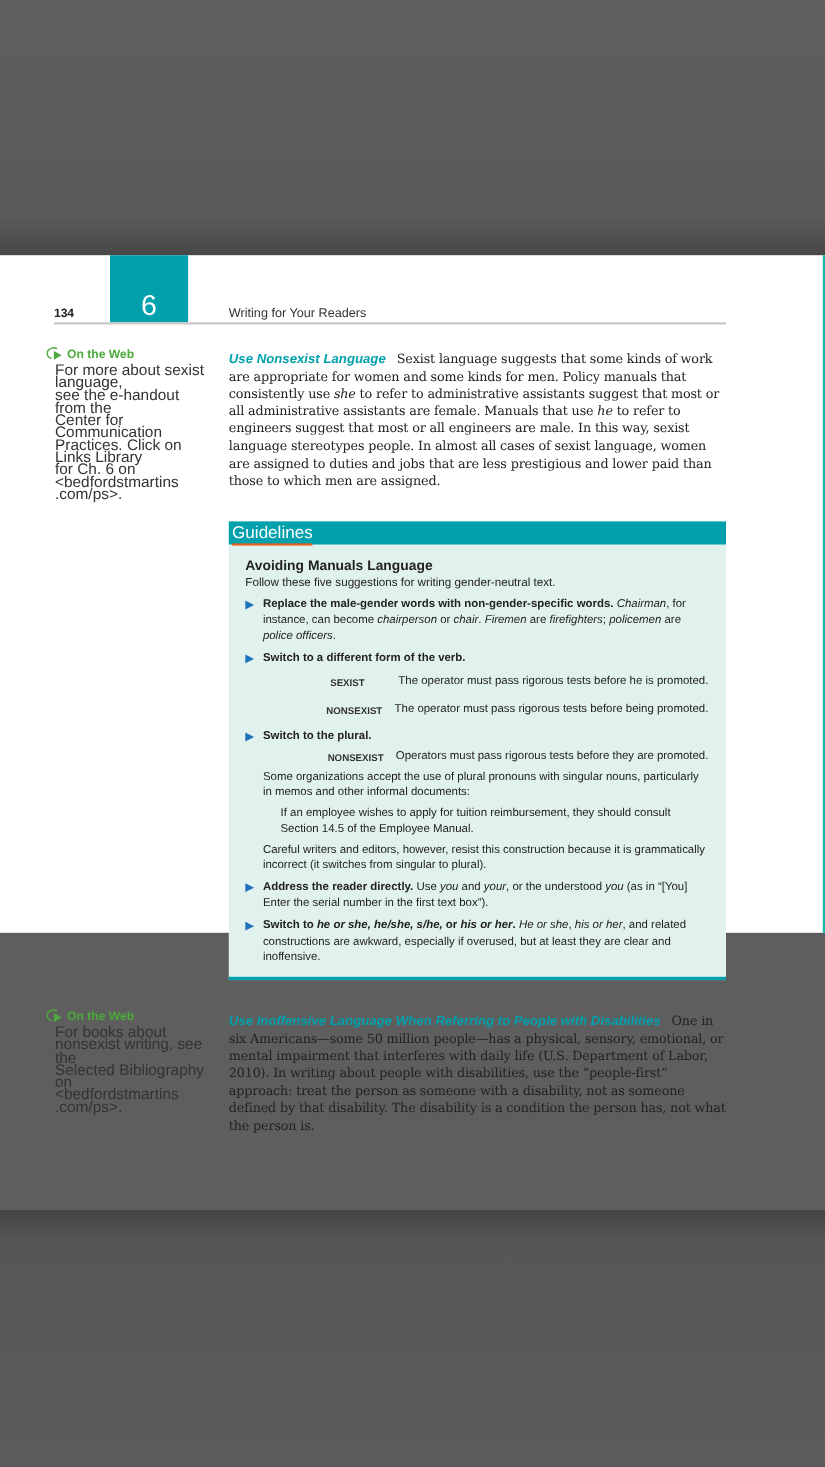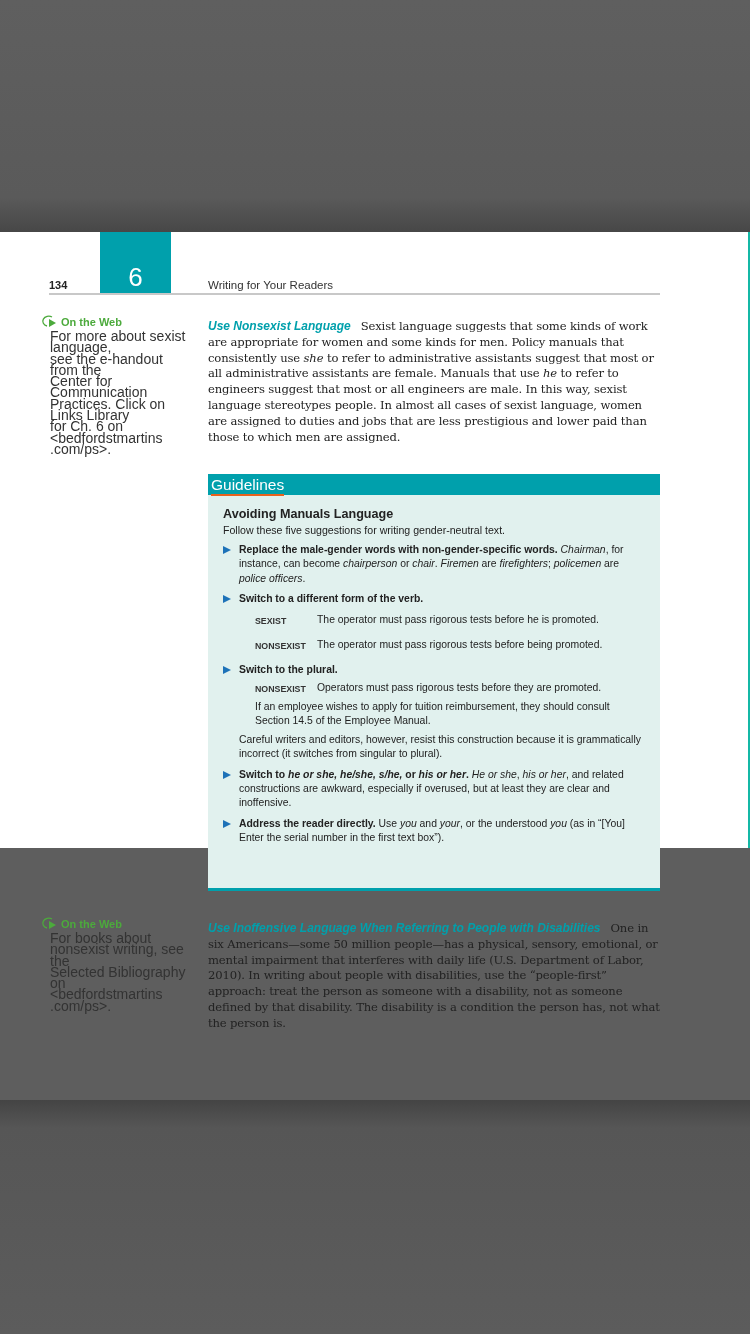--- a/index.html
+++ b/index.html
@@ -66,21 +66,21 @@
     padding-bottom: 1px; border-bottom: 2px solid #e8621e; line-height: 17px;
   }
   .g-content { padding: 12px 16px 0 15px; color: #222; }
   .g-title { font-weight: bold; font-size: 12.6px; margin-bottom: 3px; }
   .g-intro { font-size: 10.6px; margin-bottom: 7px; }
   .g-item { position: relative; padding-left: 16px; font-size: 10.4px; line-height: 14.4px; margin-bottom: 6px; }
   .g-item .bullet {
     position: absolute; left: 0; top: 3px; width: 0; height: 0;
     border-left: 8px solid #1d72b8; border-top: 4px solid transparent; border-bottom: 4px solid transparent;
   }
-  .g-example { display: flex; margin: 6px 0 0 16px; font-size: 10.4px; line-height: 14px; }
+  .g-example { display: flex; margin: 6px 0 0 16px; font-size: 10.4px; line-height: 14px; justify-content: flex-end; }
   .g-example .tag { font-size: 8.8px; font-weight: bold; color: #333; width: 62px; flex: none; padding-top: 1px; }
   .g-para { font-size: 10.4px; line-height: 14.4px; margin: 4px 0 0 0; }
   .g-quote { font-size: 10.4px; line-height: 14.4px; margin: 4px 0 0 16px; }
   b { font-weight: bold; }
   i { font-style: italic; }
 </style>
 </head>
 <body>
 
 <div class="top-shade"></div>
@@ -144,33 +144,34 @@
         </div>
       </div>
 
       <div class="g-item" style="margin-top:10px;">
         <span class="bullet"></span>
         <b>Switch to the plural.</b>
         <div class="g-example" style="margin-top:4px;">
           <span class="tag">NONSEXIST</span>
           <span>Operators must pass rigorous tests before they are promoted.</span>
         </div>
+        <div class="g-para" style="margin-top:4px;">Some organizations accept the use of plural pronouns with singular nouns, particularly in memos and other informal documents:</div>
         <div class="g-quote">If an employee wishes to apply for tuition reimbursement, they should consult Section 14.5 of the Employee Manual.</div>
         <div class="g-para">Careful writers and editors, however, resist this construction because it is grammatically incorrect (it switches from singular to plural).</div>
       </div>
 
       <div class="g-item" style="margin-top:6px;">
         <span class="bullet"></span>
-        <b><span>Switch to </span><i>he or she, he/she, s/he,</i><span> or </span><i>his or her</i><span>.</span></b>
-        <i>He or she</i><span>, </span><i>his or her</i><span>, and related constructions are awkward, especially if overused, but at least they are clear and inoffensive.</span>
+        <b>Address the reader directly.</b><span> Use </span><i>you</i><span> and </span><i>your</i><span>, or the understood </span><i>you</i><span> (as in “[You] Enter the serial number in the first text box”).</span>
       </div>
 
       <div class="g-item" style="margin-top:6px;">
         <span class="bullet"></span>
-        <b>Address the reader directly.</b><span> Use </span><i>you</i><span> and </span><i>your</i><span>, or the understood </span><i>you</i><span> (as in “[You] Enter the serial number in the first text box”).</span>
+        <b><span>Switch to </span><i>he or she, he/she, s/he,</i><span> or </span><i>his or her</i><span>.</span></b>
+        <i>He or she</i><span>, </span><i>his or her</i><span>, and related constructions are awkward, especially if overused, but at least they are clear and inoffensive.</span>
       </div>
     </div>
   </div>
 
   <div class="sidebar-note" style="top:684px;">
     <div class="sidebar-title">
       <span class="web-icon">
         <svg width="20" height="16" viewBox="0 0 20 16">
             <path d="M11 3 A6 5 0 1 0 6 12" fill="none" stroke="#4caa3c" stroke-width="1.3"></path>
             <polygon points="8,5 15,9 8,13" fill="#4caa3c"></polygon>

